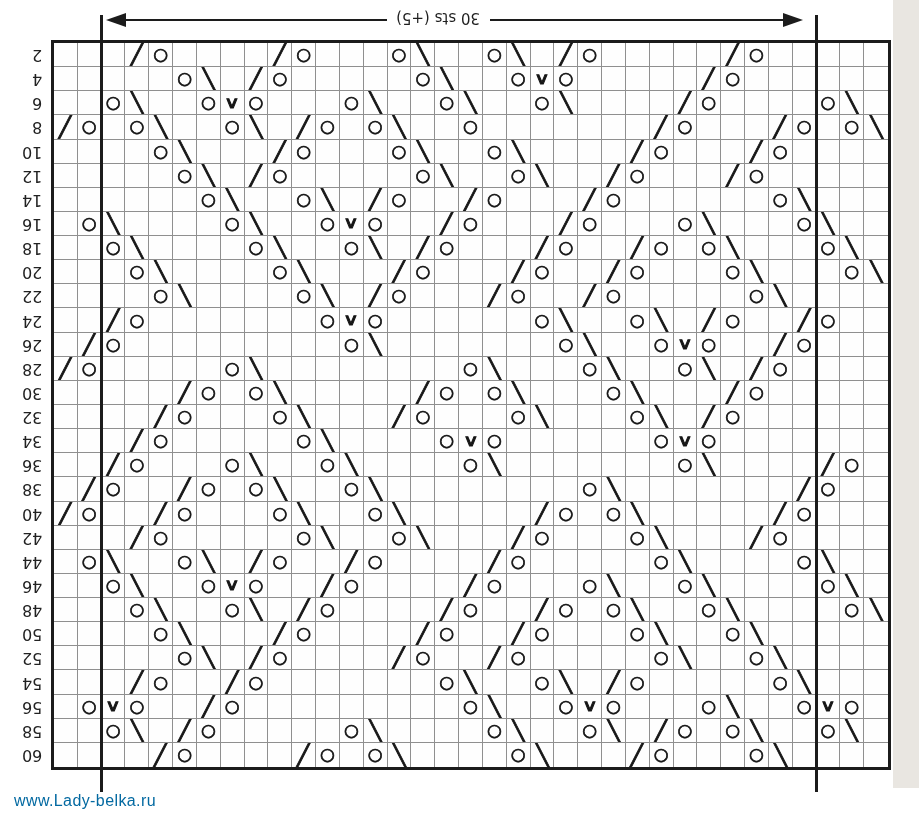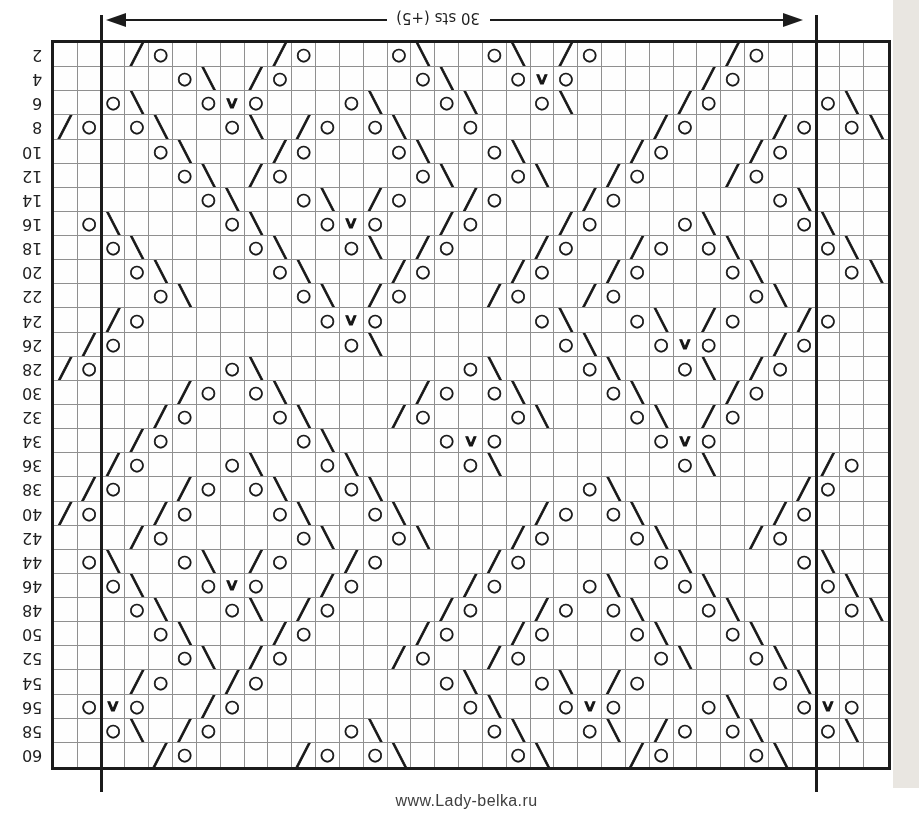--- a/index.html
+++ b/index.html
@@ -49,23 +49,23 @@
   .row-label{
     position:absolute;left:4px;width:42px;display:flex;
     align-items:center;justify-content:flex-end;padding-right:4px;box-sizing:border-box;
   }
   .row-label span{
     transform:rotate(180deg);font-size:16px;color:#222;line-height:1;
   }
 
   
   .footer{
-    position:absolute;left:14px;right:0;top:792px;text-align:center;
+    position:absolute;left:14px;right:0;top:792px;text-align:left;
     font-family:"Liberation Sans",sans-serif;font-size:16px;letter-spacing:0.4px;
-    color:#404040;
+    color:#0369a1;
   }
 </style>
 </head>
 <body>
 
 <div class="scan-strip"></div>
 
 <div class="arrowhead ah-left"></div>
 <div class="arrow-seg seg-l"></div>
 <div class="arrow-label">30 sts (+5)</div>

